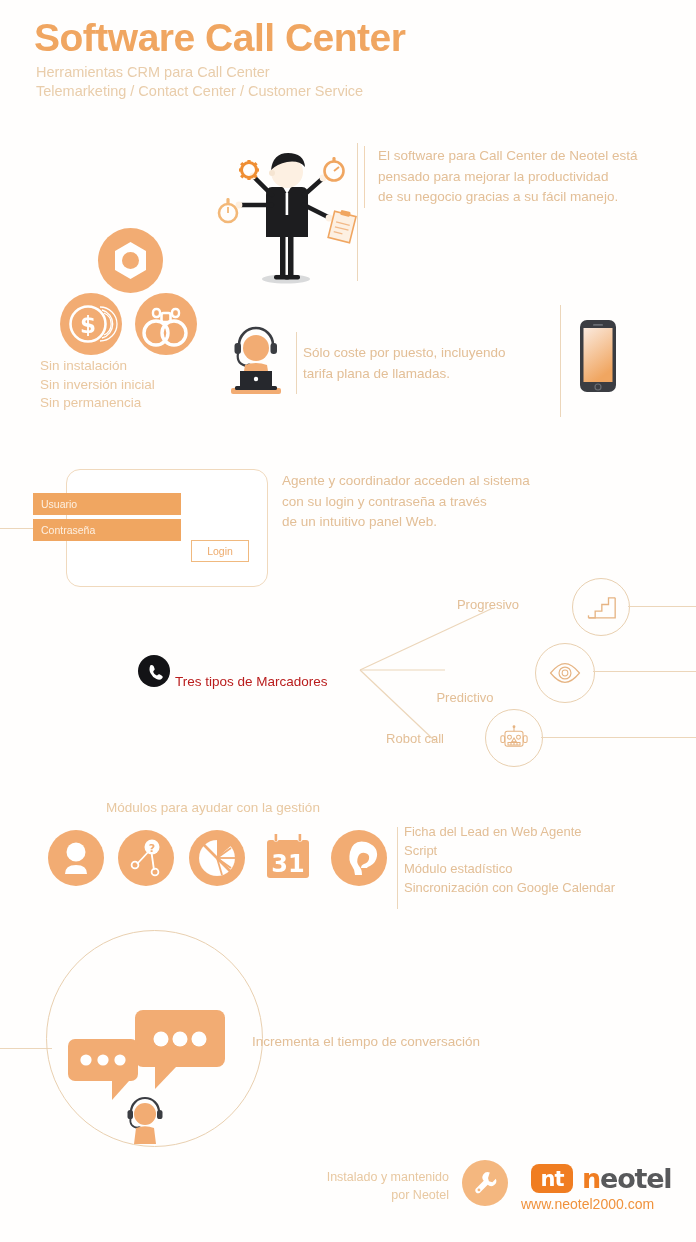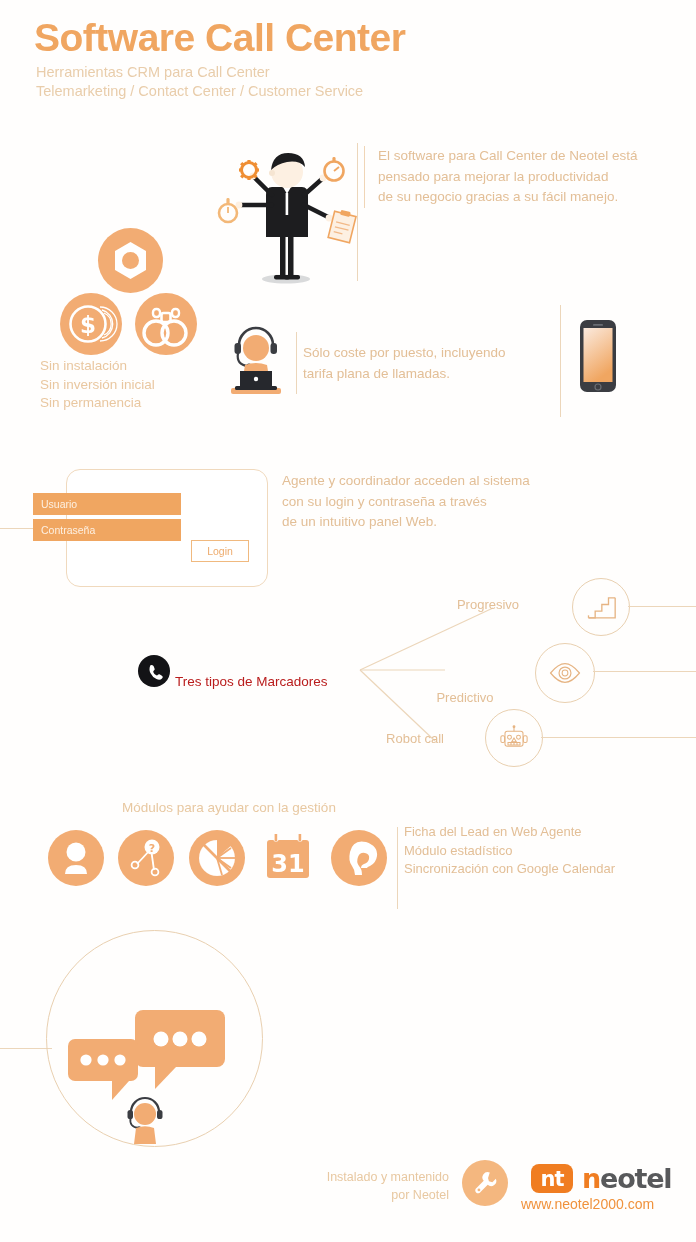--- a/index.html
+++ b/index.html
@@ -48,21 +48,21 @@
   
   .dialer-label{position:absolute;font-size:13px;color:#e3bf97;text-align:center;}
   .dialer-ring{position:absolute;width:56px;height:56px;border-radius:50%;
      border:1.1px solid #e9d0b0;display:flex;align-items:center;justify-content:center;}
   #phone-badge{position:absolute;left:138px;top:655px;width:32px;height:32px;
      border-radius:50%;background:#131316;display:flex;align-items:center;justify-content:center;}
   #phone-badge svg{width:17px;height:17px;}
   #marcadores-label{position:absolute;left:175px;top:662px;font-size:13.5px;color:#b91c1c;margin-top:12px;}
 
   
-  #mod-title{position:absolute;left:122px;top:800px;font-size:13.5px;color:#e8c8a1;}
+  #mod-title{position:absolute;left:106px;top:800px;font-size:13.5px;color:#e8c8a1;}
   .mod{position:absolute;top:830px;width:56px;height:56px;border-radius:50%;
        background:#f2ac73;display:flex;align-items:center;justify-content:center;}
   #feature-list{position:absolute;left:404px;top:823px;}
   #feature-list div{font-size:13px;line-height:1.44;color:#e3bf97;}
 
   
   #conv-ring{position:absolute;left:46px;top:930px;width:215px;height:215px;
      border-radius:50%;border:1.1px solid #e9d0b0;}
 
   
@@ -369,20 +369,21 @@
   <svg viewBox="0 0 56 56" width="56" height="56">
     <path d="M35 12 q-13 -3 -16 10 q-2 9 2 14 q3 4 3 9 h7 q0 -6 -3 -9 q-3 -4 -1 -9
              q2 -5 7 -4 q5 1 4 6 q-1 4 -5 5 q-3 1 -3 4 h6 q0 -1 3 -2 q6 -3 7 -10
              q1 -10 -11 -14z" fill="#fff"></path>
   </svg>
 </div>
 
 <div class="vline" style="left:397px;top:827px;height:82px;"></div>
 <div id="feature-list">
   <div>Ficha del Lead en Web Agente</div>
+  <div>Script</div>
   <div>Módulo estadístico</div>
   <div>Sincronización con Google Calendar</div>
 </div>
 
 <div class="hline" style="left:0px;top:1048px;width:52px;"></div>
 <div id="conv-ring"></div>
 
 <div style="position:absolute;left:60px;top:1000px;width:190px;height:145px;">
   <svg viewBox="0 0 190 145" width="190" height="145">
 
@@ -402,20 +403,21 @@
     <rect x="67.5" y="110" width="5.5" height="9" rx="2.6" fill="#3b3d42"></rect>
     <rect x="97" y="110" width="5.5" height="9" rx="2.6" fill="#3b3d42"></rect>
     <path d="M70.5 118 q-1.5 9 8 10" fill="none" stroke="#3b3d42" stroke-width="1.8"></path>
     <circle cx="79" cy="128.5" r="2.2" fill="#3b3d42"></circle>
     <circle cx="85" cy="114" r="11" fill="#f2ac73"></circle>
     <path d="M76 128 q9 -3.5 18 0 l2 16 h-22 z" fill="#f2ac73"></path>
   </svg>
 </div>
 
 <div class="para" style="position:absolute;left:252px;top:1032px;width:300px;">
+  <div>Incrementa el tiempo de conversación</div>
 </div>
 
 <div id="footer-text">
   <div>Instalado y mantenido</div>
   <div>por Neotel</div>
 </div>
 
 <div id="wrench">
   <svg viewBox="0 0 30 30" width="26" height="26">
     <path d="M20.5 3 a6 6 0 0 0 -7 9.4 L5.5 20.5 a3.4 3.4 0 1 0 4.6 4.6 l8 -8

